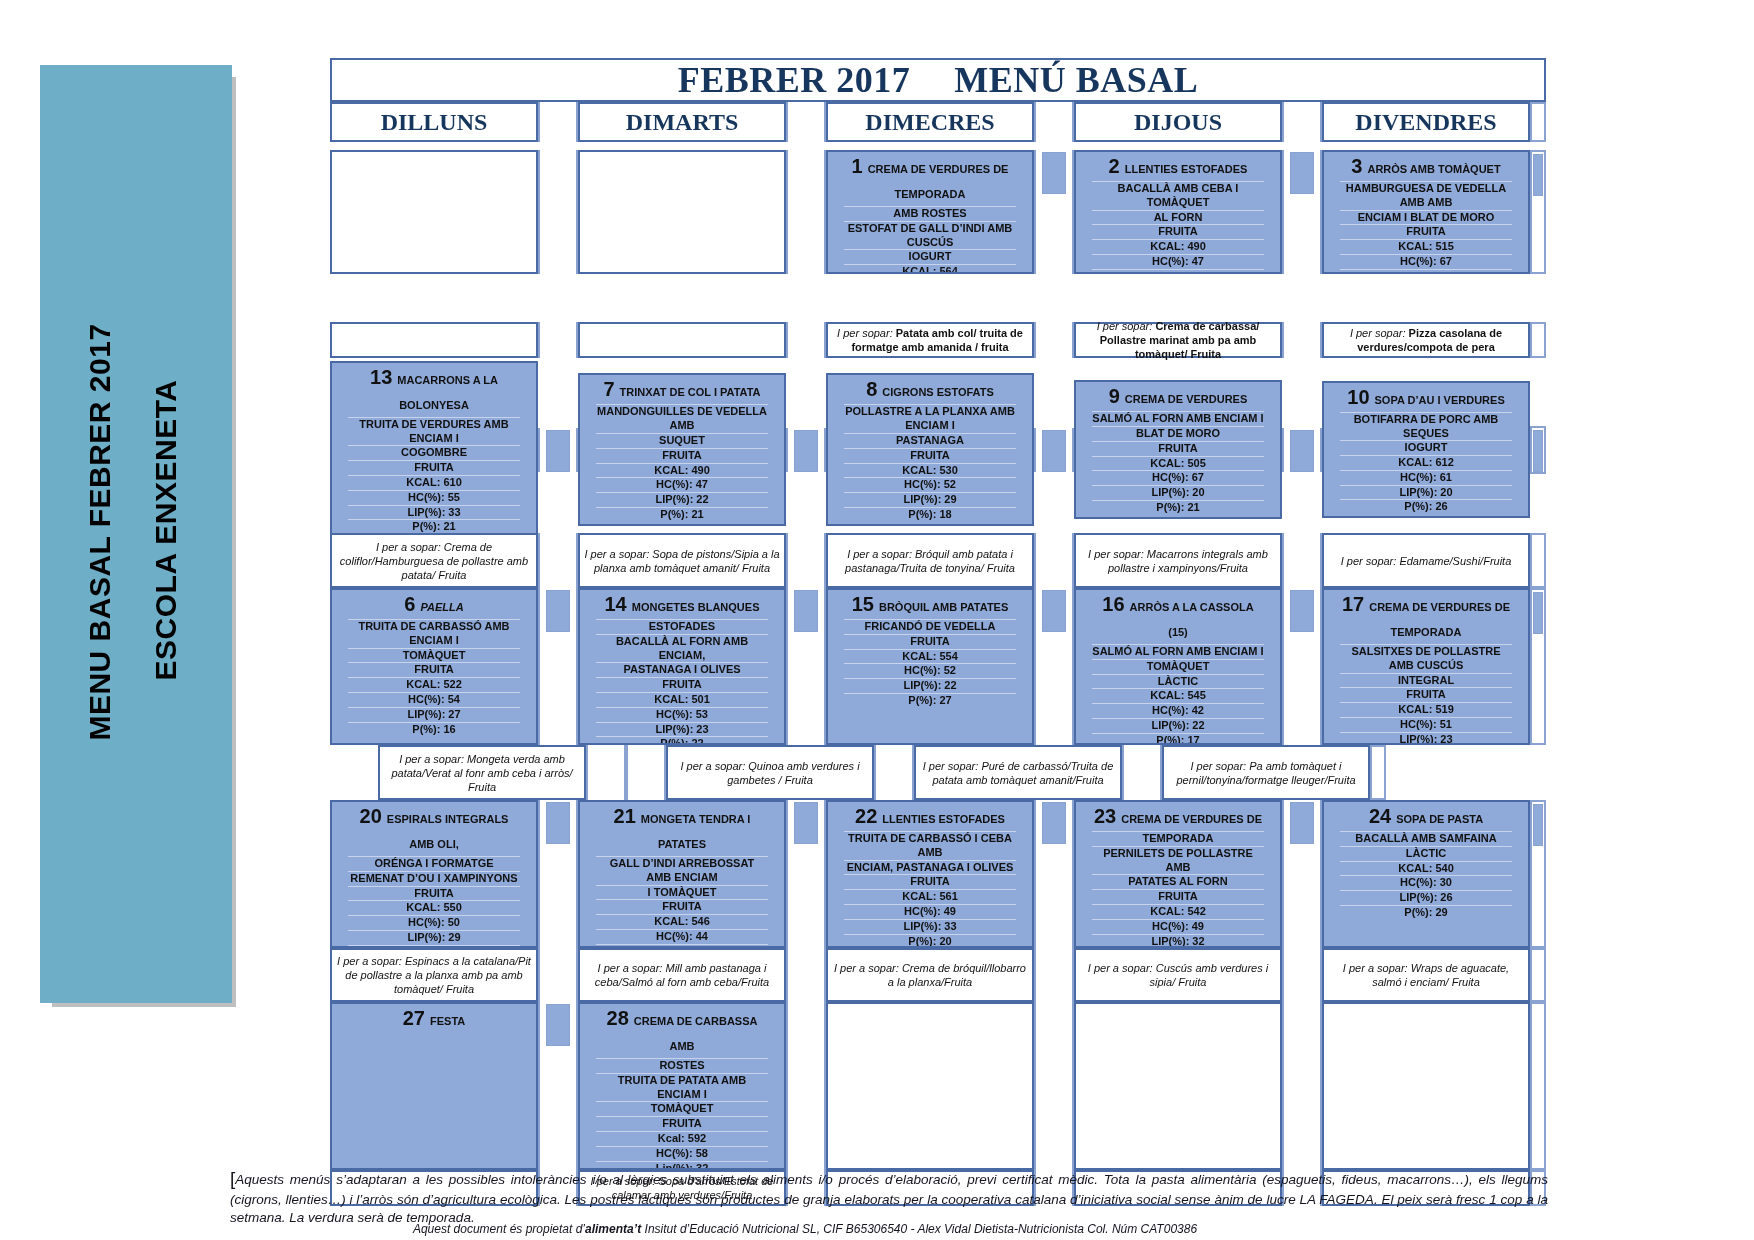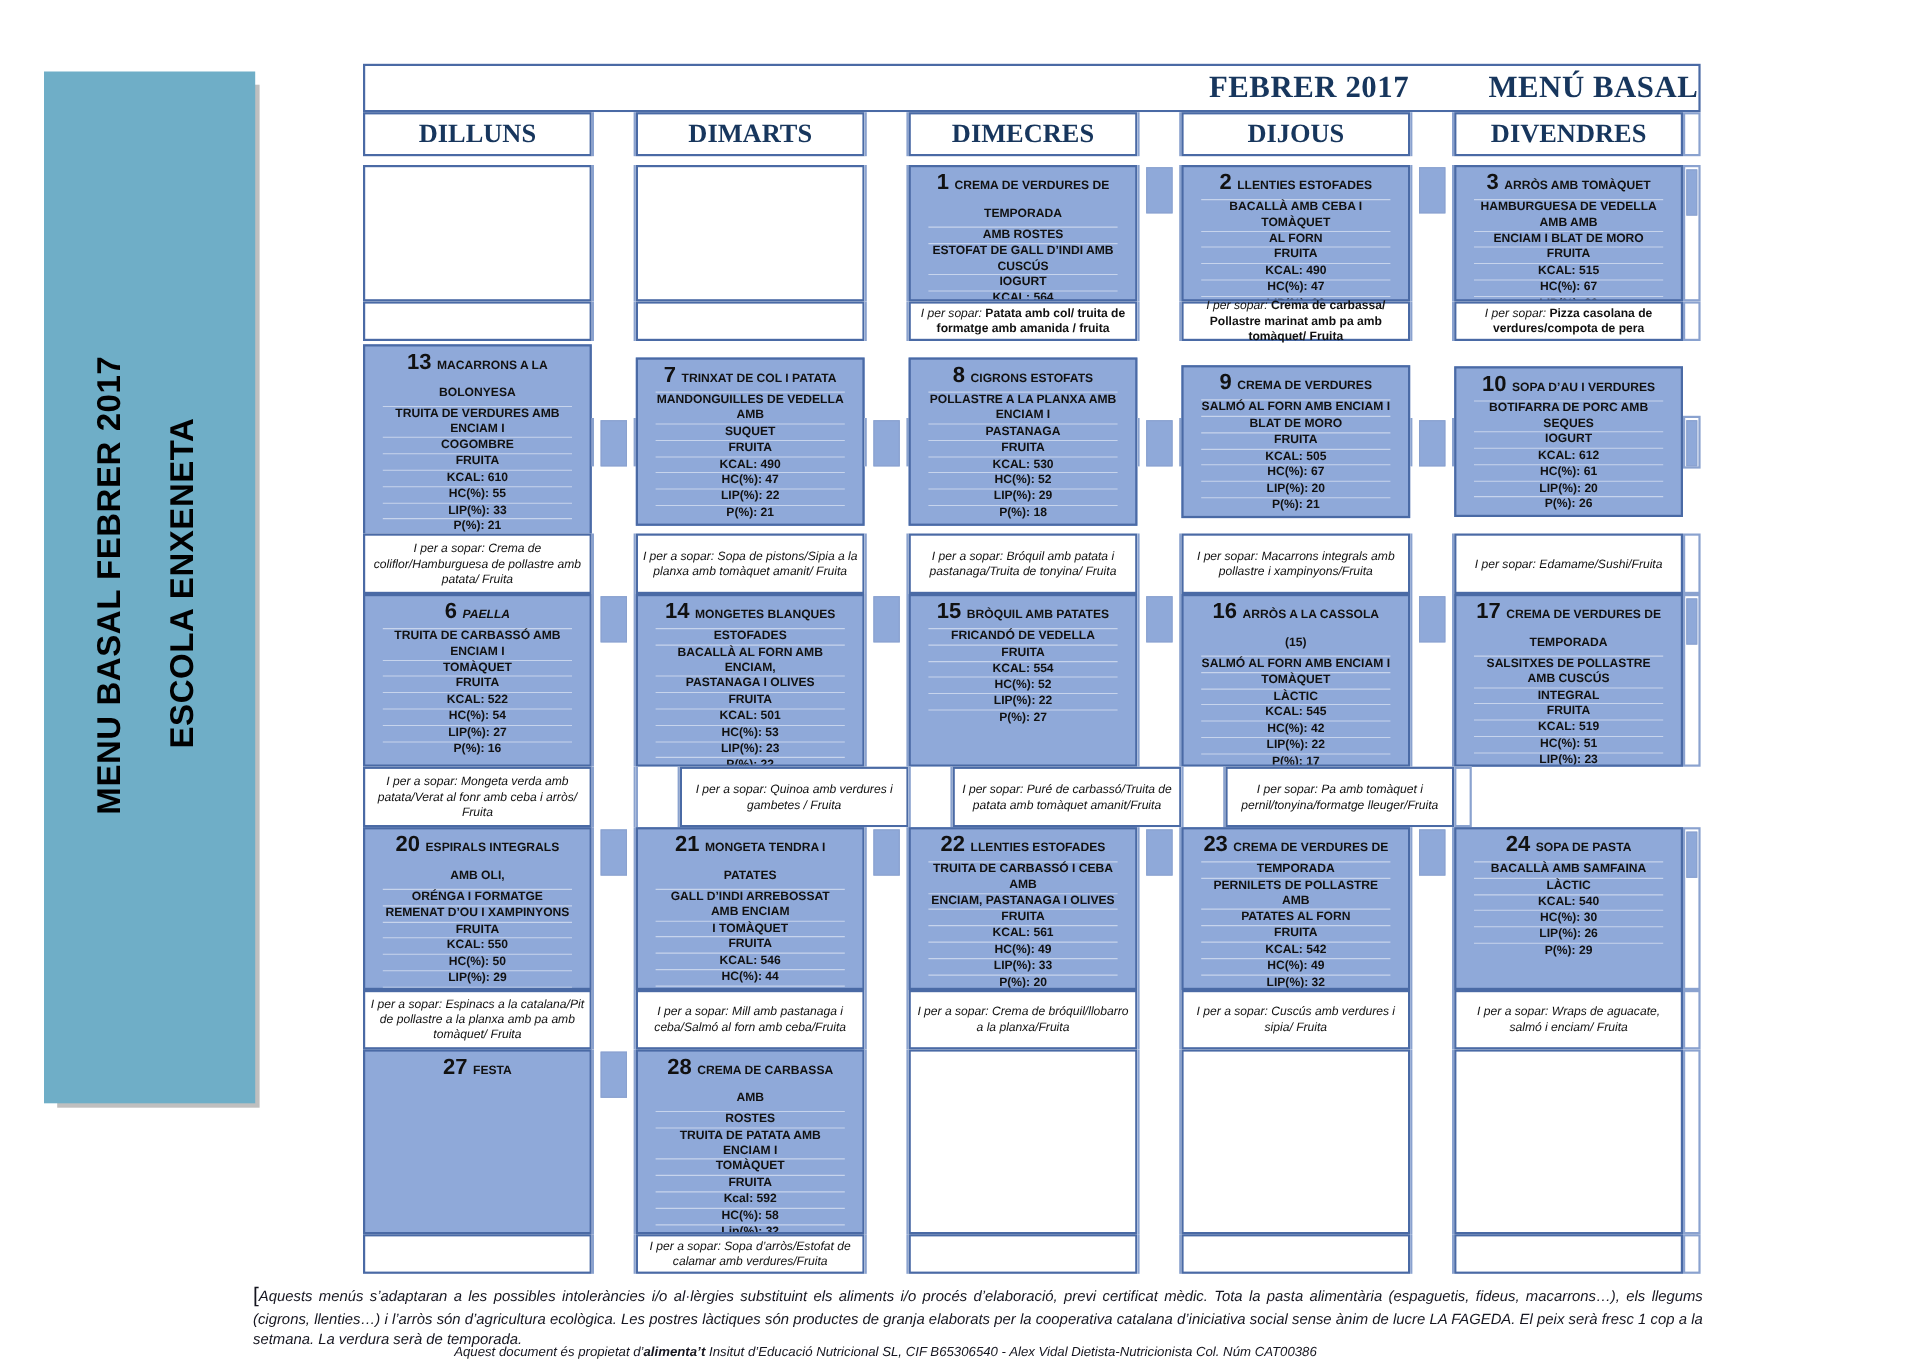--- a/index.html
+++ b/index.html
@@ -19,22 +19,22 @@
   .sidebar{position:absolute;left:40px;top:65px;width:192px;height:938px;background:var(--teal);
            box-shadow:8px 8px 0 -4px #bfbfbf;}
   .vtext{position:absolute;white-space:nowrap;font-weight:bold;color:#000;
          transform:translate(-50%,-50%) rotate(-90deg);letter-spacing:.5px;}
   .vtext1{font-size:30px;left:60px;top:467px;}
   .vtext2{font-size:30px;left:126px;top:465px;}
 
   
   .menu-table{position:absolute;left:330px;top:58px;width:1216px;}
   .row{display:flex;}
-  .title-row{height:44px;border:2px solid var(--border);display:flex;align-items:center;justify-content:flex-end;
-             gap:72px;font-family:"Liberation Serif",serif;font-weight:bold;color:var(--navy);font-size:28px;letter-spacing:.5px;}
+  .title-row{height:44px;border:2px solid var(--border);display:flex;align-items:center;justify-content:center;
+             gap:44px;font-family:"Liberation Serif",serif;font-weight:bold;color:var(--navy);font-size:36px;letter-spacing:.5px;}
   .header-row{height:40px;}
   .day-col{width:208px;}
   .gap-col{width:40px;border-left:2px solid var(--border-light);border-right:2px solid var(--border-light);background:#fff;}
   .edge-col{width:16px;border:2px solid var(--border-light);background:#fff;}
   .head-cell{font-family:"Liberation Serif",serif;font-weight:bold;color:var(--navy);font-size:24px;
              display:flex;align-items:center;justify-content:center;border:2px solid var(--border);}
 
   .menu-row{}
   .menu-cell{border:2px solid var(--border);padding:2px 16px;text-align:center;overflow:hidden;background:#fff;color:var(--ink);}
   .menu-cell.filled{background:var(--cell-blue);}
@@ -117,21 +117,21 @@
           <div class="cell-head"><span class="day-num">3</span><span class="cell-title">ARRÒS AMB TOMÀQUET</span></div>
           <div class="cell-line">HAMBURGUESA DE VEDELLA AMB AMB</div>
           <div class="cell-line">ENCIAM I BLAT DE MORO</div>
           <div class="cell-line">FRUITA</div>
           <div class="cell-line">KCAL:  515</div>
           <div class="cell-line">HC(%):  67</div>
           <div class="cell-line">LIP(%): 20</div>
         </div>
         <div class="edge-col notch"></div>
       </div>
-      <div class="row sopar-row" style="height: 36px;">
+      <div class="row sopar-row" style="height: 36px; margin-top: 48px;">
         <div class="day-col sopar-cell"></div>
         <div class="gap-col"></div>
         <div class="day-col sopar-cell"></div>
         <div class="gap-col"></div>
         <div class="day-col sopar-cell">
           <div class="sopar-inner"><span class="sopar-prefix">I per sopar:</span> <span class="s-bold">Patata amb col/ truita de formatge amb amanida / fruita</span></div>
         </div>
         <div class="gap-col"></div>
         <div class="day-col sopar-cell">
           <div class="sopar-inner"><span class="sopar-prefix">I per sopar:</span> <span class="s-bold">Crema de carbassa/ Pollastre marinat amb pa amb tomàquet/ Fruita</span></div>
@@ -269,21 +269,21 @@
           <div class="cell-head"><span class="day-num">17</span><span class="cell-title">CREMA DE VERDURES DE TEMPORADA</span></div>
           <div class="cell-line">SALSITXES DE POLLASTRE AMB CUSCÚS</div>
           <div class="cell-line">INTEGRAL</div>
           <div class="cell-line">FRUITA</div>
           <div class="cell-line">KCAL:  519</div>
           <div class="cell-line">HC(%):  51</div>
           <div class="cell-line">LIP(%): 23</div>
         </div>
         <div class="edge-col notch"></div>
       </div>
-      <div class="row sopar-row" style="height: 55px;">
+      <div class="row sopar-row" style="height: 55px; margin-left: 48px;">
         <div class="day-col sopar-cell">
           <div class="sopar-inner"><span class="sopar-prefix">I per a sopar:</span> <span class="s-italic">Mongeta verda amb patata/Verat al fonr amb ceba i arròs/ Fruita</span></div>
         </div>
         <div class="gap-col"></div>
         <div class="gap-col"></div>
         <div class="day-col sopar-cell">
           <div class="sopar-inner"><span class="sopar-prefix">I per a sopar:</span> <span class="s-italic">Quinoa amb verdures i gambetes / Fruita</span></div>
         </div>
         <div class="gap-col"></div>
         <div class="day-col sopar-cell">

